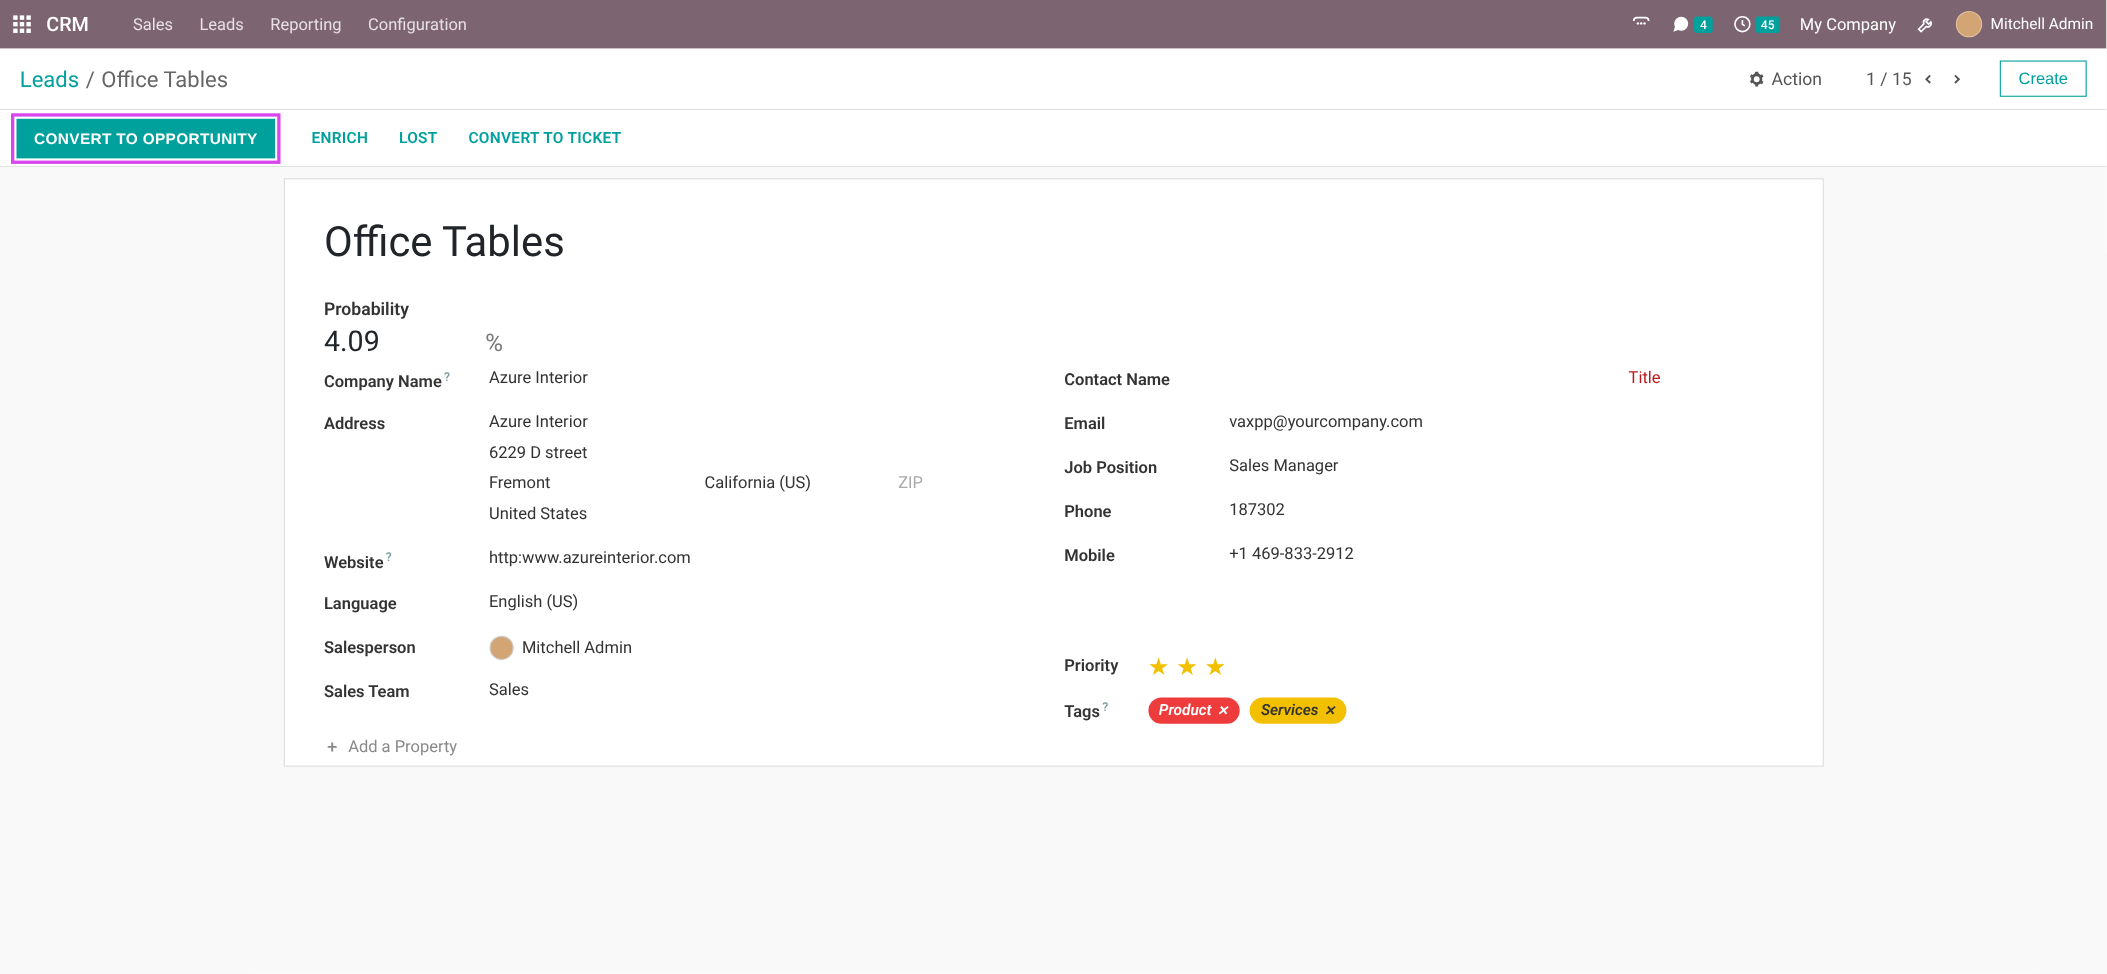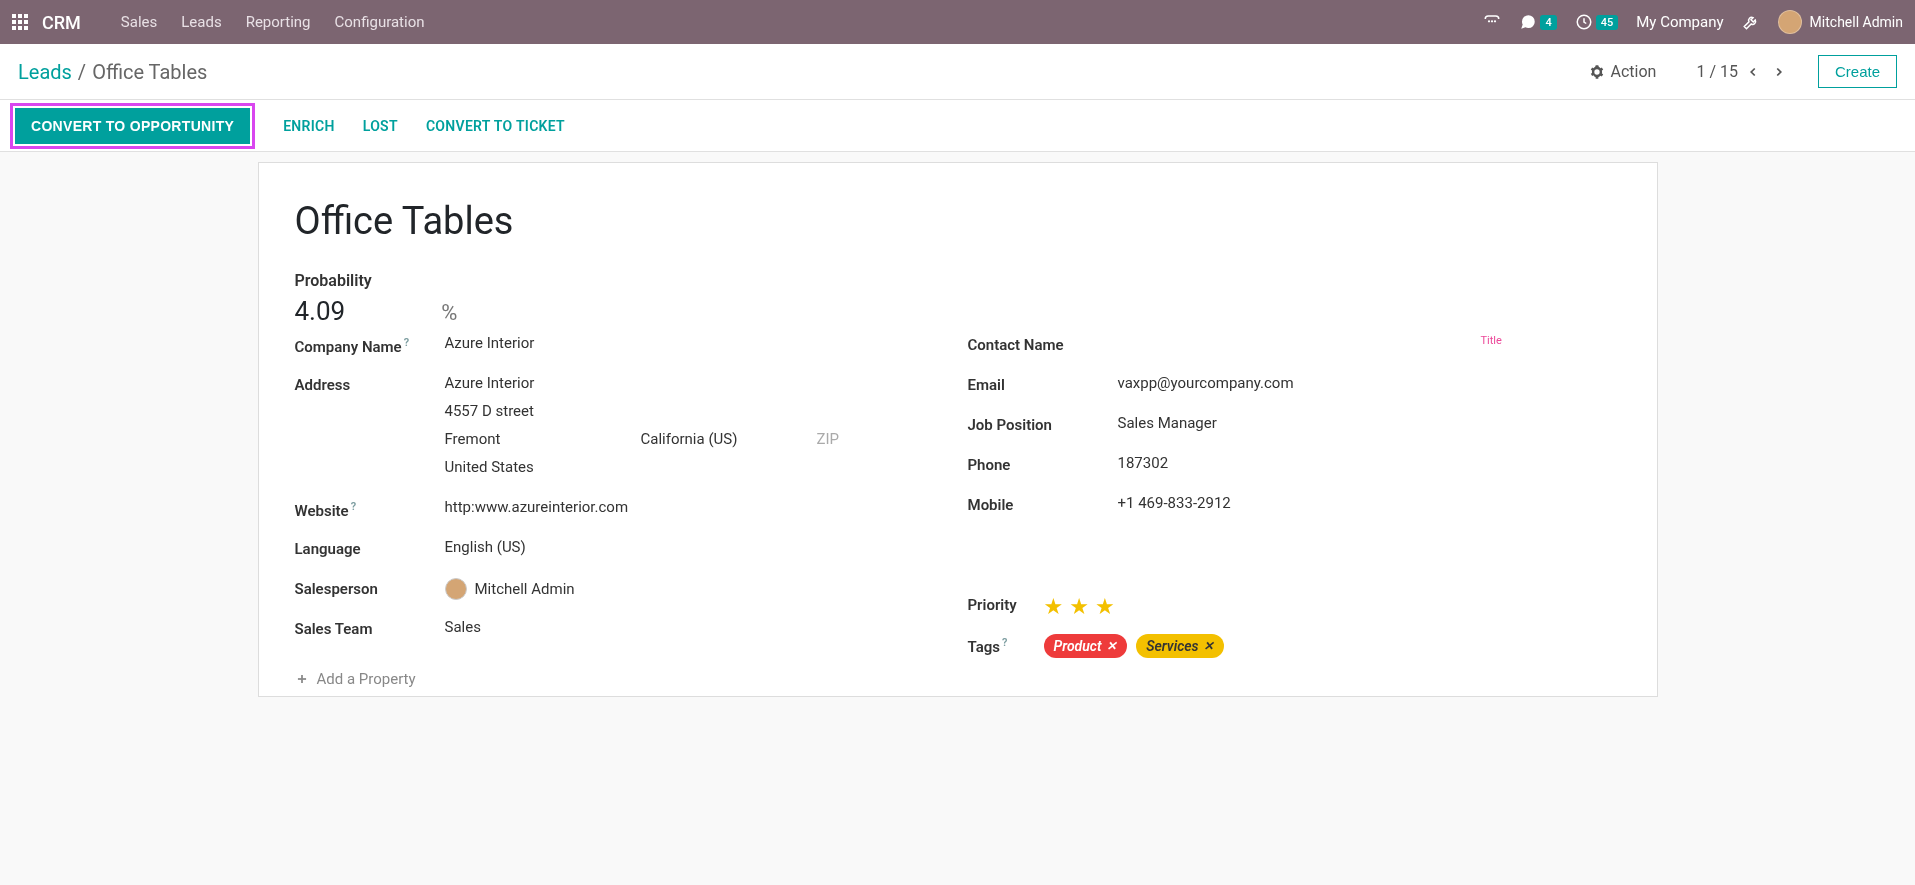--- a/index.html
+++ b/index.html
@@ -44,21 +44,21 @@
 .col { flex: 1; }
 .field-row { display: flex; align-items: flex-start; margin-bottom: 12px; min-height: 28px; }
 .field-label { width: 150px; flex-shrink: 0; font-weight: 600; color: #333; font-size: 15px; padding-top: 2px; }
 .field-label .help { color: #7c9da0; font-size: 11px; vertical-align: super; margin-left: 2px; cursor: help; }
 .field-val { flex: 1; color: #333; font-size: 15px; }
 .addr-block div { margin-bottom: 10px; font-size: 15px; }
 .addr-line { display: flex; gap: 0; }
 .addr-city { width: 196px; }
 .addr-state { width: 176px; }
 .addr-zip { color: #aaa; }
-.title-placeholder { color: #ec4899; font-size: 11px; }
+.title-placeholder { color: #b91c1c; font-size: 15px; }
 .salesperson-row { display: flex; align-items: center; gap: 8px; }
 .sp-avatar { width: 22px; height: 22px; border-radius: 50%; background: #d4a574; border: 1px solid #ccc; }
 .stars { display: flex; gap: 6px; }
 .star { color: #f3c000; font-size: 22px; cursor: pointer; }
 .tag { display: inline-flex; align-items: center; padding: 4px 10px; border-radius: 14px; color: #fff; font-size: 14px; font-weight: 600; margin-right: 6px; gap: 5px; font-style: italic; }
 .tag-red { background: #ee3b3b; }
 .tag-yellow { background: #f3c000; color: #333; }
 .tag-x { cursor: pointer; font-size: 12px; }
 .add-prop { color: #888; cursor: pointer; display: flex; align-items: center; gap: 8px; font-size: 15px; margin-top: 24px; }
 .right-title-col { display:flex; }
@@ -175,21 +175,21 @@
   <div class="two-col">
     <div class="col">
       <div class="field-row">
         <div class="field-label"><span>Company Name</span><span class="help">?</span></div>
         <div class="field-val">Azure Interior</div>
       </div>
       <div class="field-row">
         <div class="field-label">Address</div>
         <div class="field-val addr-block">
           <div>Azure Interior</div>
-          <div>4557 D street</div>
+          <div>6229 D street</div>
           <div class="addr-line">
             <span class="addr-city">Fremont</span>
             <span class="addr-state">California (US)</span>
             <span class="addr-zip">ZIP</span>
           </div>
           <div>United States</div>
         </div>
       </div>
       <div class="field-row">
         <div class="field-label"><span>Website</span><span class="help">?</span></div>

